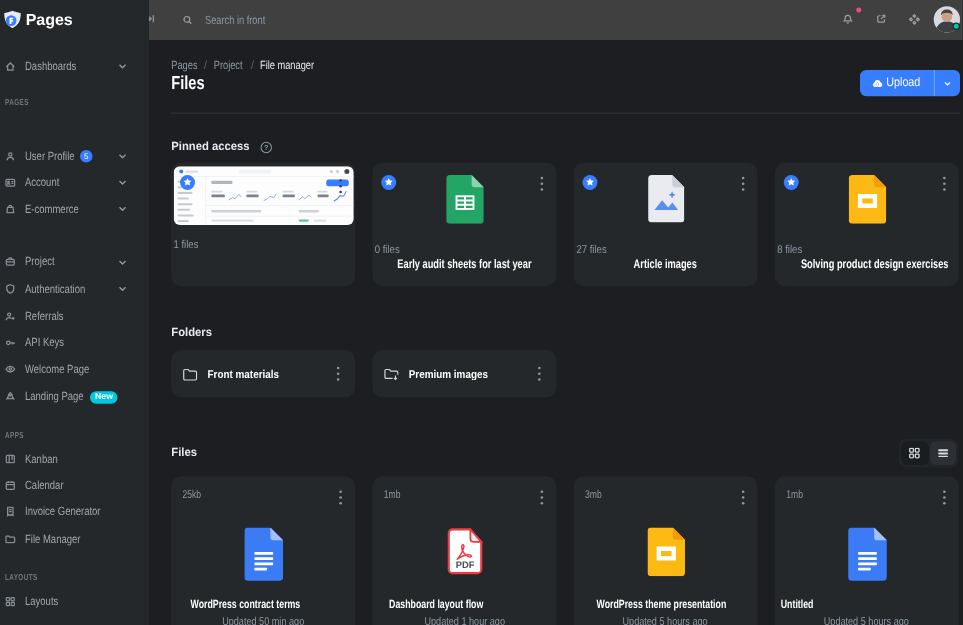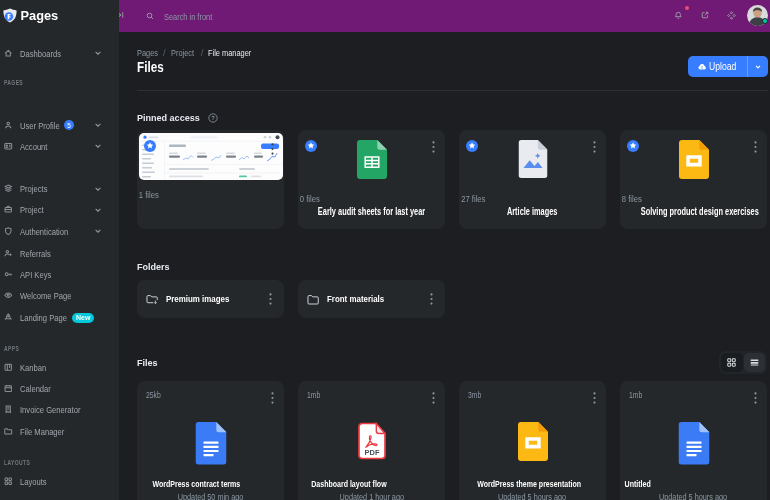--- a/index.html
+++ b/index.html
@@ -1,17 +1,17 @@
 <!DOCTYPE html>
 <html><head><meta charset="utf-8">
 <style>
 *{margin:0;padding:0;box-sizing:border-box}
 html,body{width:770px;height:500px;overflow:hidden;background:#1c1e21;font-family:"Liberation Sans",sans-serif;-webkit-font-smoothing:antialiased}
 .sidebar{position:absolute;left:0;top:0;width:119px;height:500px;background:#25282a;z-index:5}
-.topbar{position:absolute;left:119px;top:0;width:651px;height:32px;background:#701a75;z-index:4}
+.topbar{position:absolute;left:119px;top:0;width:651px;height:32px;background:#404040;z-index:4}
 .main{position:absolute;left:119px;top:32px;width:651px;height:468px}
 .logo{position:absolute;left:2.5px;top:7.5px;display:flex;align-items:center;gap:4px}
 .logoname{color:#fff;font-size:12.8px;font-weight:bold}
 .shead{position:absolute;left:4px;font-size:7px;font-weight:bold;letter-spacing:.5px;color:#70787f}
 .sit{position:absolute;left:4px;width:107px;height:21px;display:flex;align-items:center;gap:7px;font-size:9.5px;color:#a0a7ae;white-space:nowrap}
 .tx{display:inline-block;transform:scaleX(.78);transform-origin:0 50%;white-space:nowrap}
 .sit .tx{transform:scaleX(.8)}
 .txc{display:inline-block;transform:scaleX(.74);transform-origin:50% 50%;white-space:nowrap}
 .cmeta .txc{transform:scaleX(.85)}
 .fupd .txc{transform:scaleX(.81)}
@@ -85,25 +85,25 @@
       <svg width="8.5" height="8.5" viewBox="0 0 16 16" fill="none" stroke="#878f96" stroke-width="1.9">
         <rect x="1.5" y="3" width="13" height="10" rx="1.5"></rect>
         <circle cx="5.3" cy="6.8" r="1.2"></circle>
         <path d="M3.2 10.7c.5-1 1.2-1.4 2.1-1.4s1.6.4 2.1 1.4M9.5 6.3h3M9.5 9h3"></path>
       </svg>
       <span class="tx">Account</span>
       <svg class="chev" width="8" height="8" viewBox="0 0 10 10" fill="none" stroke="#8f979e" stroke-width="1.4">
         <path d="M2 3.5l3 3 3-3"></path>
       </svg>
     </div>
-<div class="sit" style="top:178px">
-      <svg width="8.5" height="8.5" viewBox="0 0 16 16" fill="none" stroke="#878f96" stroke-width="1.9">
-        <path d="M8 1.8l6 2.9-6 2.9-6-2.9zM2 7.8l6 2.9 6-2.9M2 11l6 2.9 6-2.9"></path>
-      </svg>
-      <span class="tx">Projects</span>
+<div class="sit" style="top:156.5px">
+      <svg width="8.5" height="8.5" viewBox="0 0 16 16" fill="none" stroke="#878f96" stroke-width="1.9">
+        <path d="M3.8 5.3h8.4l.8 8.2H3zM5.8 5.3V4.5a2.2 2.2 0 014.4 0v.8"></path>
+      </svg>
+      <span class="tx">E-commerce</span>
       <svg class="chev" width="8" height="8" viewBox="0 0 10 10" fill="none" stroke="#8f979e" stroke-width="1.4">
         <path d="M2 3.5l3 3 3-3"></path>
       </svg>
     </div>
 <div class="sit" style="top:199px">
       <svg width="8.5" height="8.5" viewBox="0 0 16 16" fill="none" stroke="#878f96" stroke-width="1.9">
         <rect x="2" y="4.8" width="12" height="8.5" rx="1.5"></rect>
         <path d="M6 4.8V3.6a1.2 1.2 0 011.2-1.2h1.6A1.2 1.2 0 0110 3.6v1.2M2 8.6h12"></path>
       </svg>
       <span class="tx">Project</span>
@@ -367,35 +367,35 @@
           <div class="cmeta"><span class="txc">8 files</span></div>
           <div class="ctitle"><span class="txc">Solving product design exercises</span></div>
         </div>
       </div>
 <div class="sect" style="top:229px">
         <span class="tx" style="transform:scaleX(.95)">Folders</span>
       </div>
 <div class="grid" style="top:248px" id="folders">
         <div class="card fold">
           <svg width="12" height="11" viewBox="0 0 16 14" fill="none" stroke="#ced6dd" stroke-width="1.3">
+            <path d="M1.3 3.1a1.3 1.3 0 011.3-1.3h3.5l1.5 1.7h6.1a1.3 1.3 0 011.3 1.3v6.9a1.3 1.3 0 01-1.3 1.3H2.6a1.3 1.3 0 01-1.3-1.3z"></path>
+          </svg>
+          <span class="fl tx">Front materials</span>
+          <svg class="kb" width="3" height="12" viewBox="0 0 3 12" fill="#8c98a4">
+            <circle cx="1.5" cy="1.4" r="1.05"></circle>
+            <circle cx="1.5" cy="6" r="1.05"></circle>
+            <circle cx="1.5" cy="10.6" r="1.05"></circle>
+          </svg>
+        </div>
+<div class="card fold">
+          <svg width="12" height="11" viewBox="0 0 16 14" fill="none" stroke="#ced6dd" stroke-width="1.3">
             <path d="M15 7.5V4.8a1.3 1.3 0 00-1.3-1.3H7.6L6.1 1.8H2.6a1.3 1.3 0 00-1.3 1.3v6.9a1.3 1.3 0 001.3 1.3h6.9"></path>
             <path d="M12.5 8.3v4.2M10.8 10.8l1.7 1.7 1.7-1.7" stroke-width="1.1"></path>
           </svg>
           <span class="fl tx">Premium images</span>
-          <svg class="kb" width="3" height="12" viewBox="0 0 3 12" fill="#8c98a4">
-            <circle cx="1.5" cy="1.4" r="1.05"></circle>
-            <circle cx="1.5" cy="6" r="1.05"></circle>
-            <circle cx="1.5" cy="10.6" r="1.05"></circle>
-          </svg>
-        </div>
-<div class="card fold">
-          <svg width="12" height="11" viewBox="0 0 16 14" fill="none" stroke="#ced6dd" stroke-width="1.3">
-            <path d="M1.3 3.1a1.3 1.3 0 011.3-1.3h3.5l1.5 1.7h6.1a1.3 1.3 0 011.3 1.3v6.9a1.3 1.3 0 01-1.3 1.3H2.6a1.3 1.3 0 01-1.3-1.3z"></path>
-          </svg>
-          <span class="fl tx">Front materials</span>
           <svg class="kb" width="3" height="12" viewBox="0 0 3 12" fill="#8c98a4">
             <circle cx="1.5" cy="1.4" r="1.05"></circle>
             <circle cx="1.5" cy="6" r="1.05"></circle>
             <circle cx="1.5" cy="10.6" r="1.05"></circle>
           </svg>
         </div>
       </div>
 <div class="sect" style="top:325px">
         <span class="tx" style="transform:scaleX(.95)">Files</span>
       </div>

